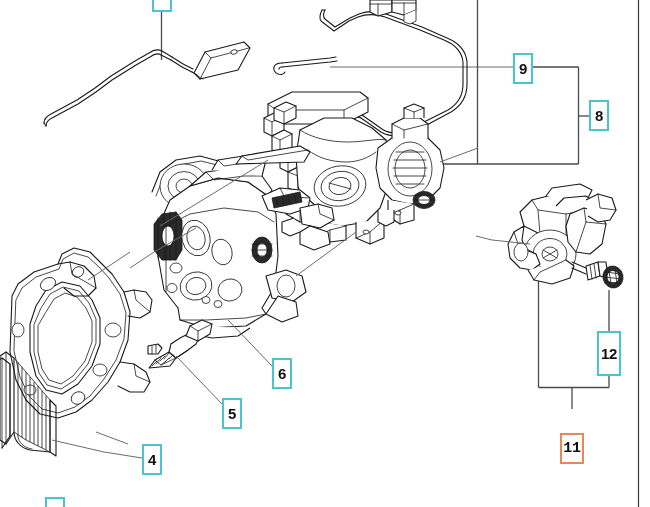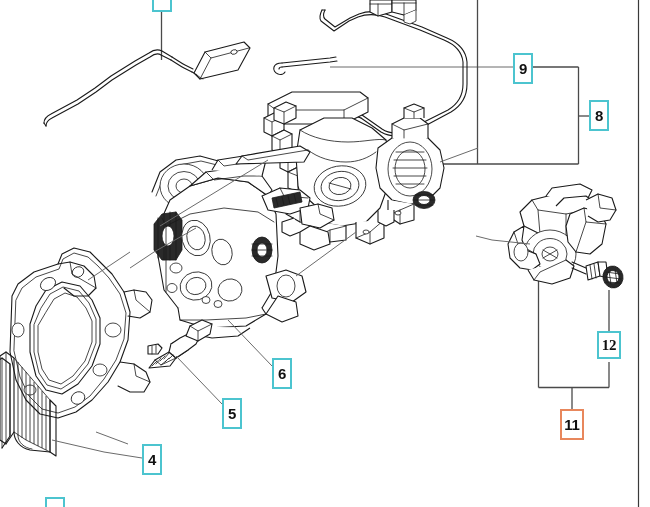--- a/index.html
+++ b/index.html
@@ -397,18 +397,18 @@
     <line class="lead" x1="88" y1="280" x2="130" y2="252"></line>
   </svg>
 
   <div id="callout-layer">
       <div class="callout cyan" style="left: 152px; top: -10px; width: 20px; height: 22px;"></div>
       <div class="callout cyan" style="left: 513px; top: 53px; width: 20px; height: 31px;">9</div>
       <div class="callout cyan" style="left: 589px; top: 100px; width: 20px; height: 31px;">8</div>
       <div class="callout cyan" style="left: 272px; top: 358px; width: 20px; height: 31px;">6</div>
       <div class="callout cyan" style="left: 222px; top: 398px; width: 20px; height: 31px;">5</div>
       <div class="callout cyan" style="left: 142px; top: 444px; width: 20px; height: 31px;">4</div>
-      <div class="callout cyan" style="left: 597px; top: 331px; width: 24px; height: 28px; font-family: Liberation Serif, serif;">12</div>
-      <div class="callout orange" style="left: 560px; top: 409px; width: 24px; height: 31px;">11</div>
+      <div class="callout cyan" style="left: 597px; top: 331px; width: 24px; height: 45px;">12</div>
+      <div class="callout orange" style="left: 560px; top: 433px; width: 24px; height: 31px; font-family: Liberation Mono, monospace;">11</div>
       <div class="callout cyan" style="left: 45px; top: 497px; width: 20px; height: 22px;"></div>
     </div>
 
 </div>
 
 </body></html>

